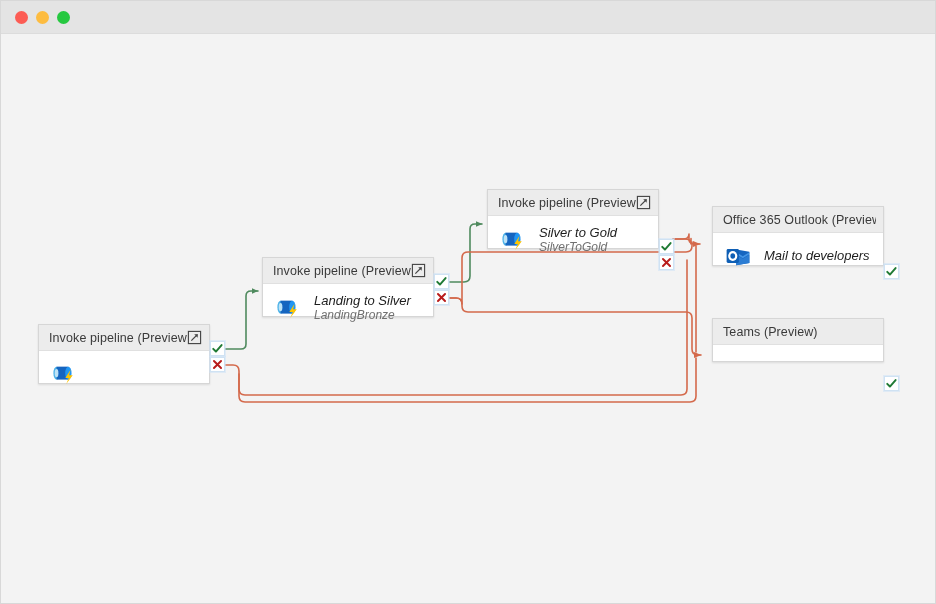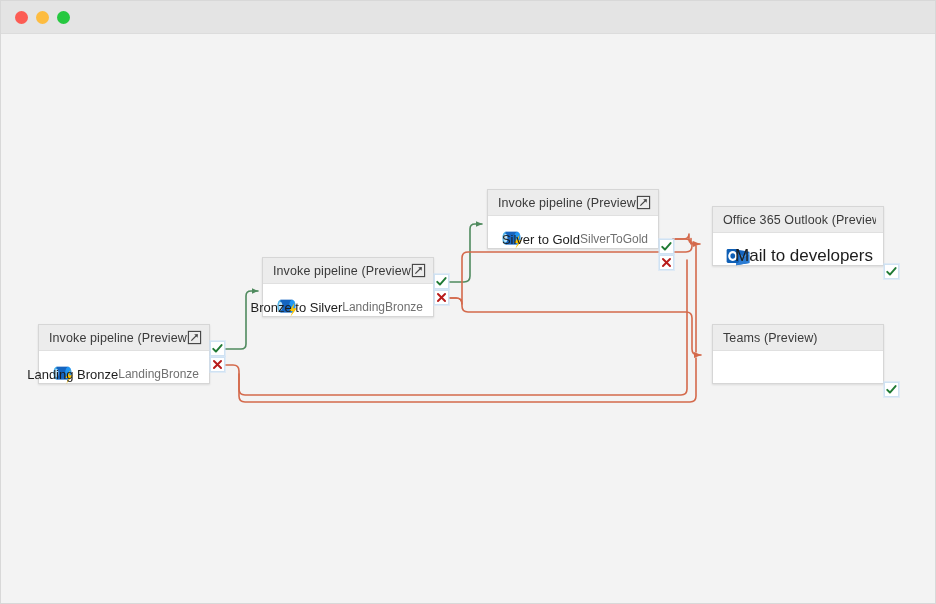--- a/index.html
+++ b/index.html
@@ -66,24 +66,24 @@
   .open-icon{
     flex:0 0 auto;width:15px;height:15px;
     display:block;
   }
   .node-body{
     display:flex;align-items:center;
     padding:9px 10px 9px 11px;
     box-sizing:border-box;
   }
   .node-icon{flex:0 0 auto;width:28px;height:28px;margin-right:12px;display:block;}
-  .node-text{display:flex;flex-direction:row;justify-content:flex-end;min-width:0;}
+  .node-text{display:flex;flex-direction:column;justify-content:flex-end;min-width:0;font-style:italic;}
   .node-title{font-size:13px;color:#1d1d1d;line-height:15px;white-space:nowrap;}
   .node-sub{font-size:12px;color:#707070;line-height:14px;white-space:nowrap;}
-  .node-single{font-size:17px;color:#1d1d1d;line-height:16px;white-space:nowrap;}
+  .node-single{font-size:13px;color:#1d1d1d;line-height:16px;white-space:nowrap;}
 
   
   .badge{
     position:absolute;
     width:15px;height:15px;
     box-sizing:border-box;
     border:1px solid #cfe2f3;
     background:#ffffff;
     display:block;
     box-shadow:0 0 0 1px rgba(205,226,245,0.55);
@@ -150,24 +150,20 @@
         </svg>
       </div>
       <div class="node-body">
         <svg class="node-icon" viewBox="0 0 32 32">
           <ellipse cx="7.5" cy="15" rx="3.6" ry="7.4" fill="#4fb3e8"></ellipse>
           <rect x="7.5" y="7.6" width="13.5" height="14.8" fill="#1565c0"></rect>
           <ellipse cx="21" cy="15" rx="3.6" ry="7.4" fill="#2196f3"></ellipse>
           <ellipse cx="7.5" cy="15" rx="2.1" ry="4.6" fill="#bde3f7"></ellipse>
           <path d="M23.5 11 L17.5 20.5 L21.5 20.5 L18.5 27.5 L26 17.5 L21.8 17.5 Z" fill="#ffc400"></path>
         </svg>
-        <div class="node-text">
-          <span class="node-title">Landing Bronze</span>
-          <span class="node-sub">LandingBronze</span>
-        </div>
       </div>
       <span class="badge" style="left:171px;top:16px;">
         <svg viewBox="0 0 14 14">
             <path d="M2.4 7.4 L5.3 10.3 L11.4 3.3" fill="none" stroke="#1f7a34" stroke-width="2.1" stroke-linecap="round" stroke-linejoin="round"></path>
           </svg>
       </span>
       <span class="badge" style="left:171px;top:32px;">
         <svg viewBox="0 0 14 14">
             <path d="M3.2 3.2 L10.8 10.8 M10.8 3.2 L3.2 10.8" fill="none" stroke="#b81b1b" stroke-width="2.1" stroke-linecap="round"></path>
           </svg>
@@ -185,21 +181,21 @@
       </div>
       <div class="node-body">
         <svg class="node-icon" viewBox="0 0 32 32">
           <ellipse cx="7.5" cy="15" rx="3.6" ry="7.4" fill="#4fb3e8"></ellipse>
           <rect x="7.5" y="7.6" width="13.5" height="14.8" fill="#1565c0"></rect>
           <ellipse cx="21" cy="15" rx="3.6" ry="7.4" fill="#2196f3"></ellipse>
           <ellipse cx="7.5" cy="15" rx="2.1" ry="4.6" fill="#bde3f7"></ellipse>
           <path d="M23.5 11 L17.5 20.5 L21.5 20.5 L18.5 27.5 L26 17.5 L21.8 17.5 Z" fill="#ffc400"></path>
         </svg>
         <div class="node-text">
-          <span class="node-title">Bronze to Silver</span>
+          <span class="node-title">Landing to Silver</span>
           <span class="node-sub">LandingBronze</span>
         </div>
       </div>
       <span class="badge" style="left:171px;top:16px;">
         <svg viewBox="0 0 14 14">
             <path d="M2.4 7.4 L5.3 10.3 L11.4 3.3" fill="none" stroke="#1f7a34" stroke-width="2.1" stroke-linecap="round" stroke-linejoin="round"></path>
           </svg>
       </span>
       <span class="badge" style="left:171px;top:32px;">
         <svg viewBox="0 0 14 14">
@@ -259,21 +255,21 @@
           <span class="node-single">Mail to developers</span>
         </div>
       </div>
       <span class="badge" style="left:171px;top:57px;">
         <svg viewBox="0 0 14 14">
             <path d="M2.4 7.4 L5.3 10.3 L11.4 3.3" fill="none" stroke="#1f7a34" stroke-width="2.1" stroke-linecap="round" stroke-linejoin="round"></path>
           </svg>
       </span>
     </div>
 
-    <div class="node" style="left:711px;top:290px;width:172px;height:60px;">
+    <div class="node" style="left:711px;top:284px;width:172px;height:44px;">
       <div class="node-header">
         <span class="htitle">Teams (Preview)</span>
       </div>
       <span class="badge" style="left:171px;top:57px;">
         <svg viewBox="0 0 14 14">
             <path d="M2.4 7.4 L5.3 10.3 L11.4 3.3" fill="none" stroke="#1f7a34" stroke-width="2.1" stroke-linecap="round" stroke-linejoin="round"></path>
           </svg>
       </span>
     </div>
 

